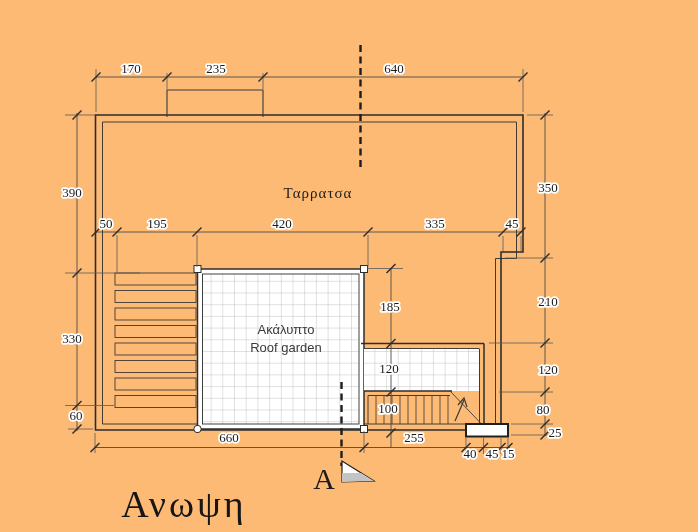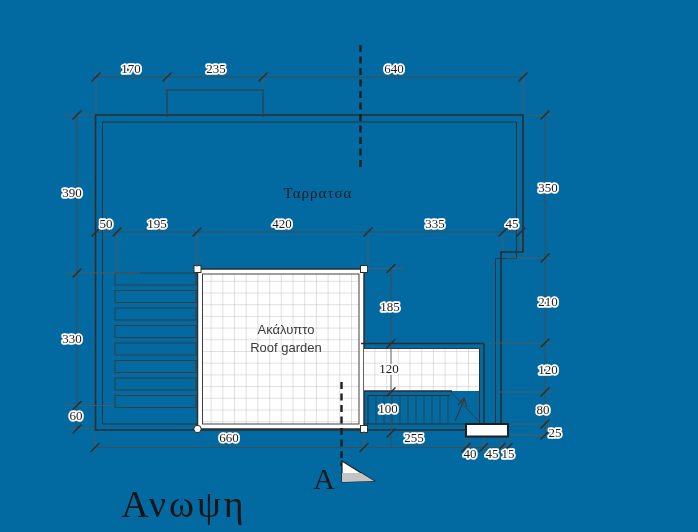--- a/index.html
+++ b/index.html
@@ -1,16 +1,16 @@
 <!DOCTYPE html>
 <html><head>
 <meta charset="utf-8">
 <style>
   html,body{margin:0;padding:0;background:#ffffff;}
-  .page{position:relative;width:698px;height:532px;background:#0369a1;overflow:hidden;}
+  .page{position:relative;width:698px;height:532px;background:#fdba74;overflow:hidden;}
   svg{position:absolute;left:0;top:0;}
   .wall{stroke:#2d2d2d;fill:none;}
   .thin{stroke:#3a3a3a;fill:none;}
   .dimline{stroke:#4a4a4a;stroke-width:0.9;fill:none;}
   .witness{stroke:#5a5a5a;stroke-width:0.8;fill:none;}
   .tick{stroke:#2d2d2d;stroke-width:1.4;fill:none;}
   .dim{font:13px "Liberation Serif", serif;fill:#1c1c1c;paint-order:stroke;stroke:#ffffff;stroke-width:3.5px;stroke-linejoin:round;}
   .lbl-serif{font:15px "Liberation Serif", serif;fill:#1c1c1c;letter-spacing:1px;}
   .lbl-sans{font:13px "Liberation Sans", sans-serif;fill:#3a3a3a;}
   .lbl-A{font:30px "Liberation Serif", serif;fill:#1c1c1c;}

